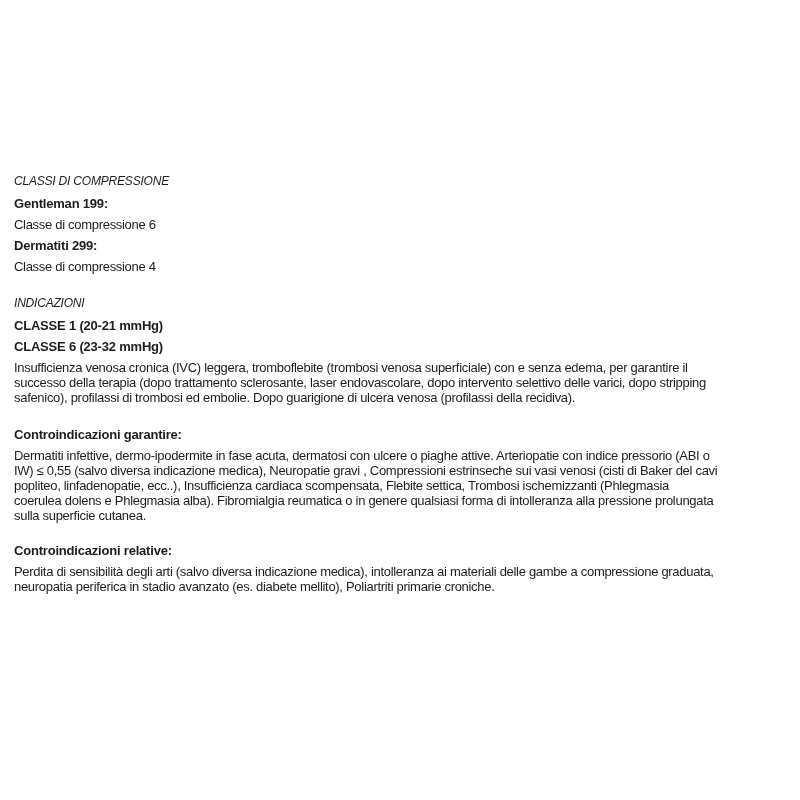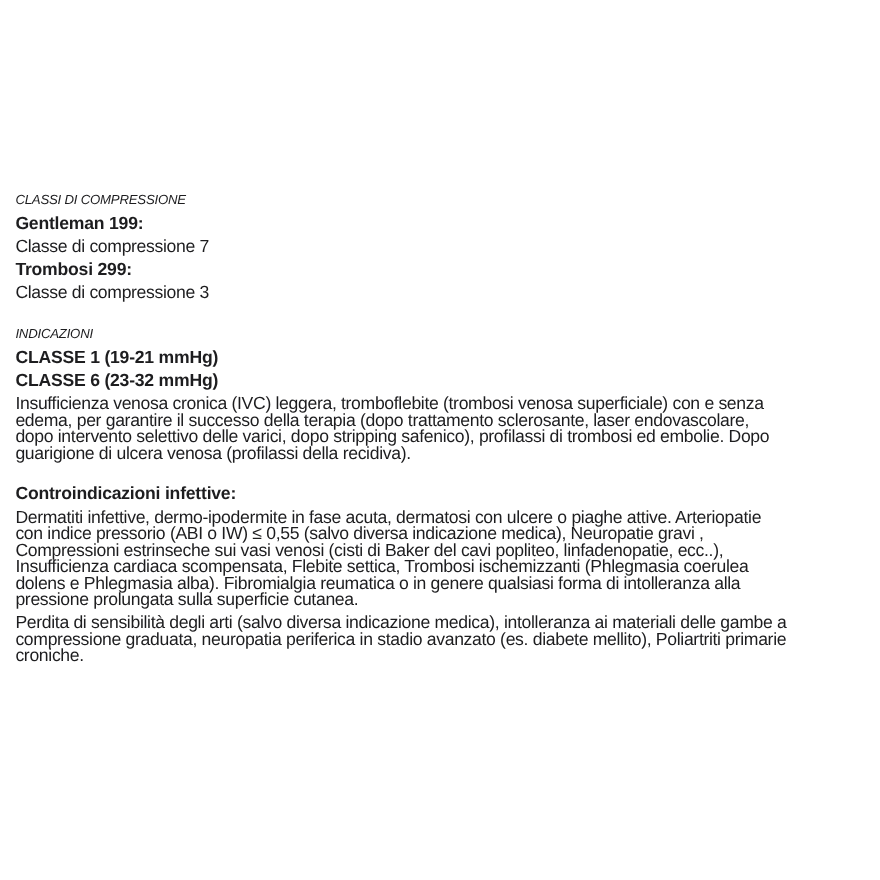--- a/index.html
+++ b/index.html
@@ -25,52 +25,53 @@
   }
   .section-heading {
     font-size: 12px;
     line-height: 15px;
     font-style: italic;
     font-weight: 400;
     letter-spacing: -0.2px;
     margin: 0 0 7px 0;
   }
   .doc p {
-    font-size: 16px;
+    font-size: 13px;
     line-height: 15px;
     letter-spacing: -0.3px;
     margin: 6px 0;
   }
   .doc p.subheading {
     font-weight: 700;
     letter-spacing: -0.2px;
   }
   .doc p.spaced {
     margin-top: 20px;
   }
 </style>
 </head>
 <body>
 
 <main class="doc">
 
   <section class="doc-section">
     <h2 class="section-heading">CLASSI DI COMPRESSIONE</h2>
     <p class="subheading">Gentleman 199:</p>
-    <p>Classe di compressione 7</p>
-    <p class="subheading">Trombosi 299:</p>
-    <p>Classe di compressione 3</p>
+    <p>Classe di compressione 6</p>
+    <p class="subheading">Dermatiti 299:</p>
+    <p>Classe di compressione 4</p>
   </section>
 
   <section class="doc-section">
     <h2 class="section-heading">INDICAZIONI</h2>
-    <p class="subheading">CLASSE 1 (19-21 mmHg)</p>
+    <p class="subheading">CLASSE 1 (20-21 mmHg)</p>
     <p class="subheading">CLASSE 6 (23-32 mmHg)</p>
     <p>Insufficienza venosa cronica (IVC) leggera, tromboflebite (trombosi venosa superficiale) con e senza edema, per garantire il successo della terapia (dopo trattamento sclerosante, laser endovascolare, dopo intervento selettivo delle varici, dopo stripping safenico), profilassi di trombosi ed embolie. Dopo guarigione di ulcera venosa (profilassi della recidiva).</p>
   </section>
 
   <section class="doc-section">
-    <p class="subheading">Controindicazioni infettive:</p>
+    <p class="subheading">Controindicazioni garantire:</p>
     <p>Dermatiti infettive, dermo-ipodermite in fase acuta, dermatosi con ulcere o piaghe attive. Arteriopatie con indice pressorio (ABI o IW) ≤ 0,55 (salvo diversa indicazione medica), Neuropatie gravi , Compressioni estrinseche sui vasi venosi (cisti di Baker del cavi popliteo, linfadenopatie, ecc..), Insufficienza cardiaca scompensata, Flebite settica, Trombosi ischemizzanti (Phlegmasia coerulea dolens e Phlegmasia alba). Fibromialgia reumatica o in genere qualsiasi forma di intolleranza alla pressione prolungata sulla superficie cutanea.</p>
+    <p class="subheading spaced">Controindicazioni relative:</p>
     <p>Perdita di sensibilità degli arti (salvo diversa indicazione medica), intolleranza ai materiali delle gambe a compressione graduata, neuropatia periferica in stadio avanzato (es. diabete mellito), Poliartriti primarie croniche.</p>
   </section>
 
 </main>
 
 </body></html>

